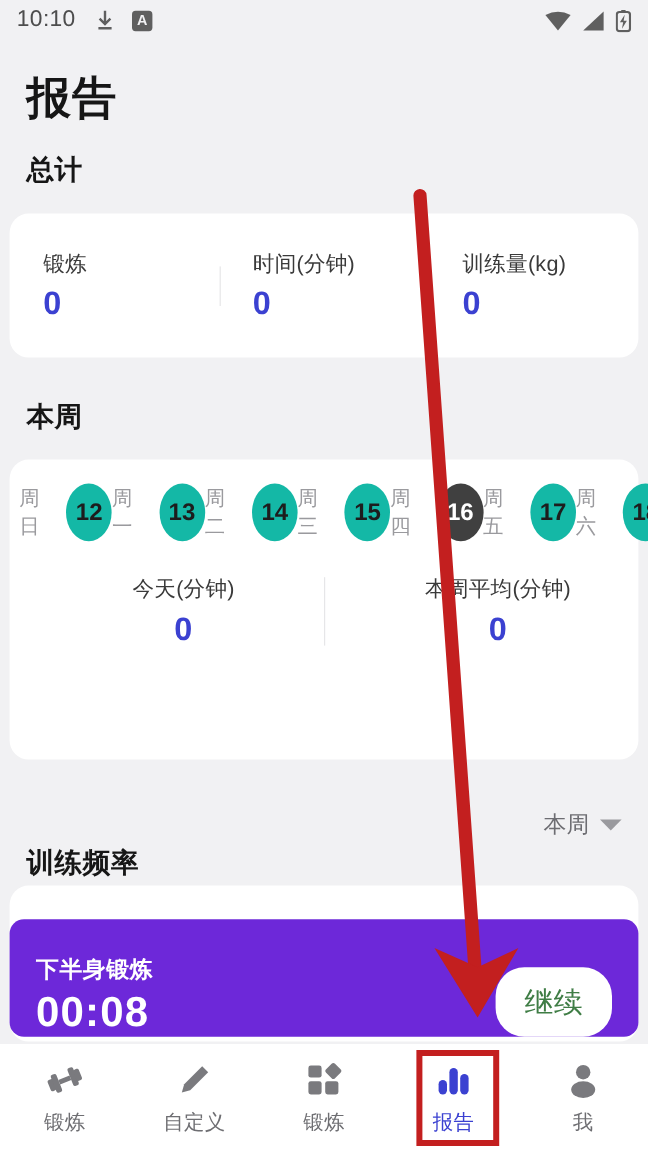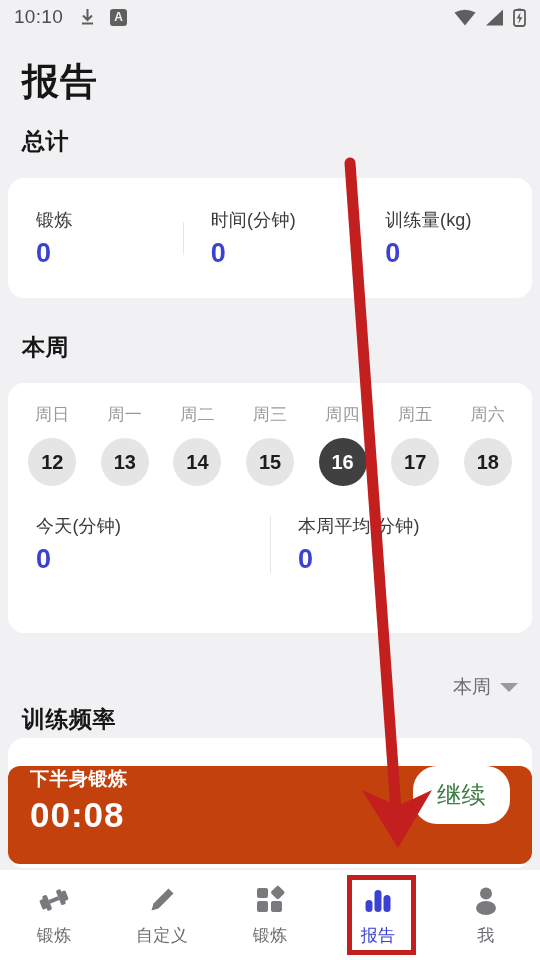--- a/index.html
+++ b/index.html
@@ -70,31 +70,31 @@
   }
   .stat-label { font-size:18px; color:#3a3a3a; letter-spacing:.2px; }
   .stat-value { font-size:27px; font-weight:bold; color:#3b41d1; letter-spacing:.5px; }
 
   
   #week-head { position:absolute; top:332px; left:22px; }
   #week-card { top:383px; height:250px; }
   .week-strip {
     display:flex; padding:20px 8px 0 8px;
   }
-  .day-col { flex:1; display:flex; flex-direction:column; align-items:center; gap:12px; }
+  .day-col { flex:1; display:flex; flex-direction:row; align-items:center; gap:12px; }
   .day-name { font-size:17px; color:#9a9a9e; letter-spacing:.3px; }
   .day-circle {
     width:48px; height:48px; border-radius:50%;
-    background:#e5e5e5;
+    background:#14b8a6;
     display:flex; align-items:center; justify-content:center;
     font-size:20px; font-weight:bold; color:#1d1d1d;
   }
   .day-col.today .day-circle { background:#404040; color:#ffffff; }
 
-  .week-stats { display:flex; margin-top:28px; }
+  .week-stats { display:flex; margin-top:28px;text-align:center; }
   .week-cell {
     flex:1; padding-left:28px; position:relative;
     display:flex; flex-direction:column; gap:6px;
   }
   .week-cell + .week-cell::before {
     content:""; position:absolute; left:0; top:2px; bottom:2px;
     width:1px; background:#e6e6e8;
   }
 
   
@@ -103,22 +103,22 @@
     position:absolute; top:674px; right:22px;
     display:flex; align-items:center; gap:9px;
     font-size:19px; color:#6d6d72;
   }
   .chev { width:0;height:0;border-left:9px solid transparent;border-right:9px solid transparent;border-top:9px solid #9a9a9e; }
   #freq-card { top:738px; height:130px; }
 
   
   #run-bar {
     position:absolute; left:8px; right:8px; top:766px; height:98px;
-    background:#c2410c; border-radius:12px;
-    display:flex; align-items:flex-start; padding:0 22px;
+    background:#6d28d9; border-radius:12px;
+    display:flex; align-items:flex-end; padding:0 22px;
   }
   .run-left { display:flex; flex-direction:column; gap:3px; }
   .run-title { font-size:19px; font-weight:bold; color:#ffffff; letter-spacing:.5px; }
   .run-timer { font-size:35px; font-weight:bold; color:#ffffff; letter-spacing:1px; }
   .run-btn {
     margin-left:auto;
     background:#ffffff; color:#3f7d45;
     border-radius:24px; padding:13px 24px;
     font-size:24px; letter-spacing:.5px;
   }

